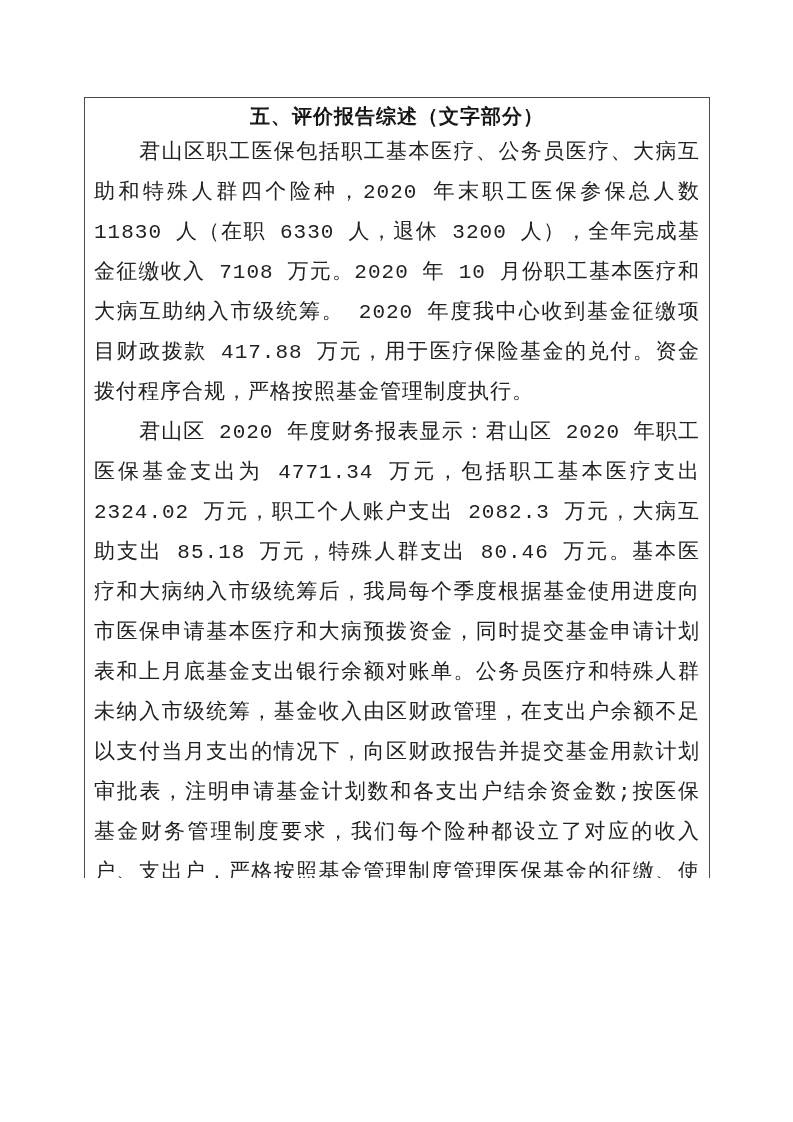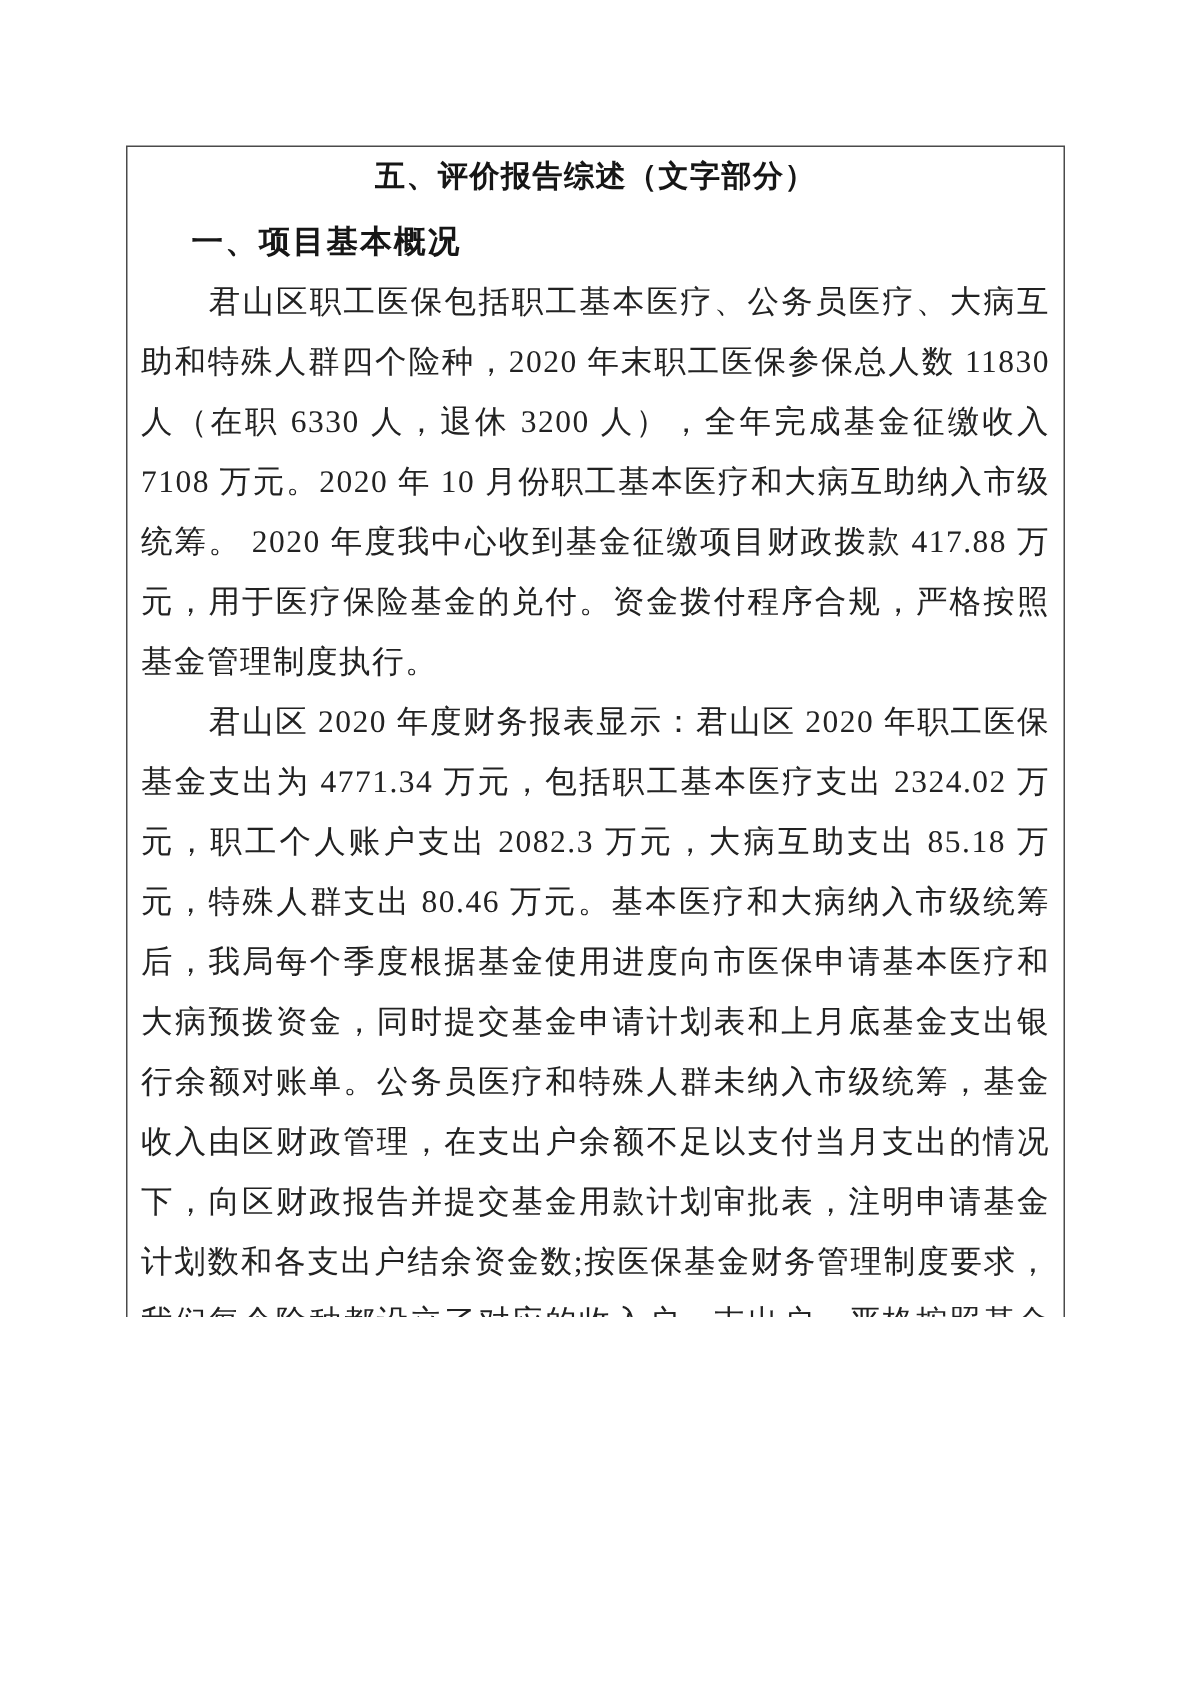--- a/index.html
+++ b/index.html
@@ -6,21 +6,21 @@
     margin: 0;
     padding: 0;
     background: #ffffff;
   }
   .page {
     position: relative;
     width: 793px;
     height: 878px;
     background: #ffffff;
     overflow: hidden;
-    font-family: Liberation Serif, serif;
+    font-family: Liberation Mono, monospace;
     color: #1f1f1f;
   }
   .border-box {
     position: absolute;
     left: 84px;
     top: 97px;
     width: 626px;
     height: 903px;
     border: 1.5px solid #4a4a4a;
     box-sizing: border-box;
@@ -67,21 +67,20 @@
 </head>
 <body>
 
 <div class="page">
 
   <div class="border-box">
 
     <div class="doc-title">五、评价报告综述（文字部分）</div>
 
     <div class="section">
-      <h2 class="sec-heading">一、项目基本概况</h2>
       <p class="body-para">君山区职工医保包括职工基本医疗、公务员医疗、大病互助和特殊人群四个险种，2020 年末职工医保参保总人数 11830 人（在职 6330 人，退休 3200 人），全年完成基金征缴收入 7108 万元。2020 年 10 月份职工基本医疗和大病互助纳入市级统筹。 2020 年度我中心收到基金征缴项目财政拨款 417.88 万元，用于医疗保险基金的兑付。资金拨付程序合规，严格按照基金管理制度执行。</p>
     </div>
 
     <div class="section">
       <p class="body-para">君山区 2020 年度财务报表显示：君山区 2020 年职工医保基金支出为 4771.34 万元，包括职工基本医疗支出 2324.02 万元，职工个人账户支出 2082.3 万元，大病互助支出 85.18 万元，特殊人群支出 80.46 万元。基本医疗和大病纳入市级统筹后，我局每个季度根据基金使用进度向市医保申请基本医疗和大病预拨资金，同时提交基金申请计划表和上月底基金支出银行余额对账单。公务员医疗和特殊人群未纳入市级统筹，基金收入由区财政管理，在支出户余额不足以支付当月支出的情况下，向区财政报告并提交基金用款计划审批表，注明申请基金计划数和各支出户结余资金数;按医保基金财务管理制度要求，我们每个险种都设立了对应的收入户、支出户，严格按照基金管理制度管理医保基金的征缴、使用和支付；到事务中心执行报账的一律实行集中会审后转账。按月、按季度对协议医疗机构、医药机构审核、清算和结算，及时将医疗机构垫付的</p>
     </div>
 
   </div>
 
   <div class="page-number">4</div>

